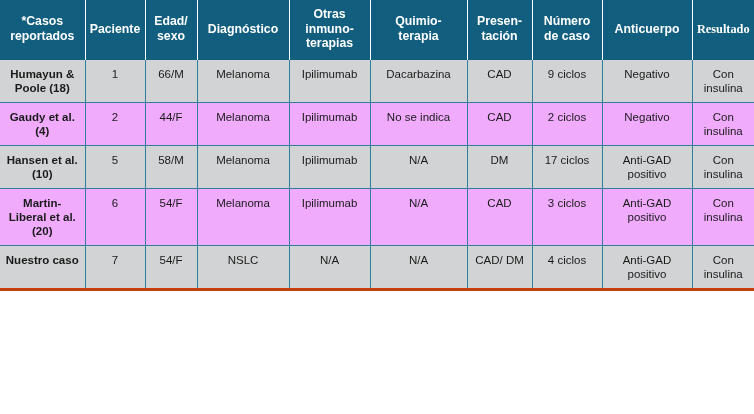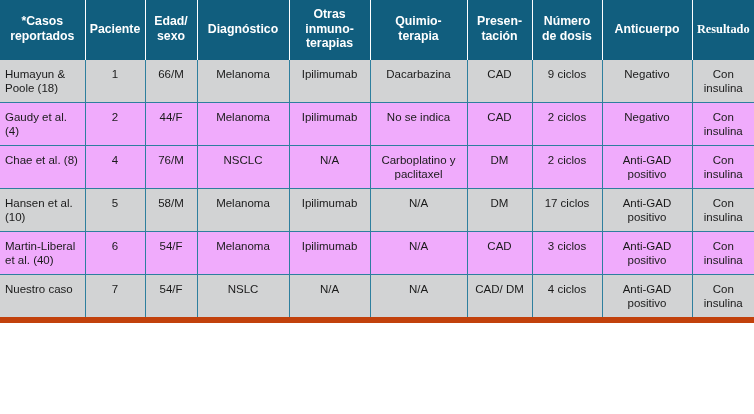--- a/index.html
+++ b/index.html
@@ -52,28 +52,28 @@
     padding: 7px 5px 7px 5px;
     line-height: 1.22;
     border-right: 1px solid #2e7f9e;
     border-bottom: 1px solid #2e7f9e;
     box-sizing: border-box;
   }
   table.data-table tbody td:last-child {
     border-right: none;
   }
   table.data-table tbody tr:last-child td {
-    border-bottom: 6px solid #c2410c;
+    border-bottom: 3px solid #c2410c;
   }
 
   tbody tr.row-shaded td { background: #d2d3d4; }
   tbody tr.row-plain  td { background: #f0abfc; }
 
   
-  td.col-left { text-align: left; }
+  td.col-left { text-align: center; font-weight: bold; }
   td.col-center { text-align: center; }
 
   
   col.c0 { width: 85px; }
   col.c1 { width: 60px; }
   col.c2 { width: 52px; }
   col.c3 { width: 92px; }
   col.c4 { width: 81px; }
   col.c5 { width: 97px; }
   col.c6 { width: 65px; }
@@ -100,21 +100,21 @@
     </colgroup>
     <thead>
       <tr>
         <th>*Casos reportados</th>
         <th>Paciente</th>
         <th>Edad/ sexo</th>
         <th>Diagnóstico</th>
         <th>Otras inmuno- terapias</th>
         <th>Quimio- terapia</th>
         <th>Presen- tación</th>
-        <th>Número de dosis</th>
+        <th>Número de caso</th>
         <th>Anticuerpo</th>
         <th>Resultado</th>
       </tr>
     </thead>
     <tbody>
 
       <tr class="row-shaded">
         <td class="col-left">Humayun &amp; Poole (18)</td>
         <td class="col-center">1</td>
         <td class="col-center">66/M</td>
@@ -134,48 +134,36 @@
         <td class="col-center">Melanoma</td>
         <td class="col-center">Ipilimumab</td>
         <td class="col-center">No se indica</td>
         <td class="col-center">CAD</td>
         <td class="col-center">2 ciclos</td>
         <td class="col-center">Negativo</td>
         <td class="col-center">Con insulina</td>
       </tr>
 
 
-      <tr class="row-plain">
-        <td class="col-left">Chae et al. (8)</td>
-        <td class="col-center">4</td>
-        <td class="col-center">76/M</td>
-        <td class="col-center">NSCLC</td>
-        <td class="col-center">N/A</td>
-        <td class="col-center">Carboplatino y paclitaxel</td>
-        <td class="col-center">DM</td>
-        <td class="col-center">2 ciclos</td>
-        <td class="col-center">Anti-GAD positivo</td>
-        <td class="col-center">Con insulina</td>
-      </tr>
 
       <tr class="row-shaded">
         <td class="col-left">Hansen et al. (10)</td>
         <td class="col-center">5</td>
         <td class="col-center">58/M</td>
         <td class="col-center">Melanoma</td>
         <td class="col-center">Ipilimumab</td>
         <td class="col-center">N/A</td>
         <td class="col-center">DM</td>
         <td class="col-center">17 ciclos</td>
         <td class="col-center">Anti-GAD positivo</td>
         <td class="col-center">Con insulina</td>
       </tr>
 
       <tr class="row-plain">
-        <td class="col-left">Martin-Liberal et al. (40)</td>
+        <td class="col-left">Martin-Liberal et al. (20)</td>
         <td class="col-center">6</td>
         <td class="col-center">54/F</td>
         <td class="col-center">Melanoma</td>
         <td class="col-center">Ipilimumab</td>
         <td class="col-center">N/A</td>
         <td class="col-center">CAD</td>
         <td class="col-center">3 ciclos</td>
         <td class="col-center">Anti-GAD positivo</td>
         <td class="col-center">Con insulina</td>
       </tr>

